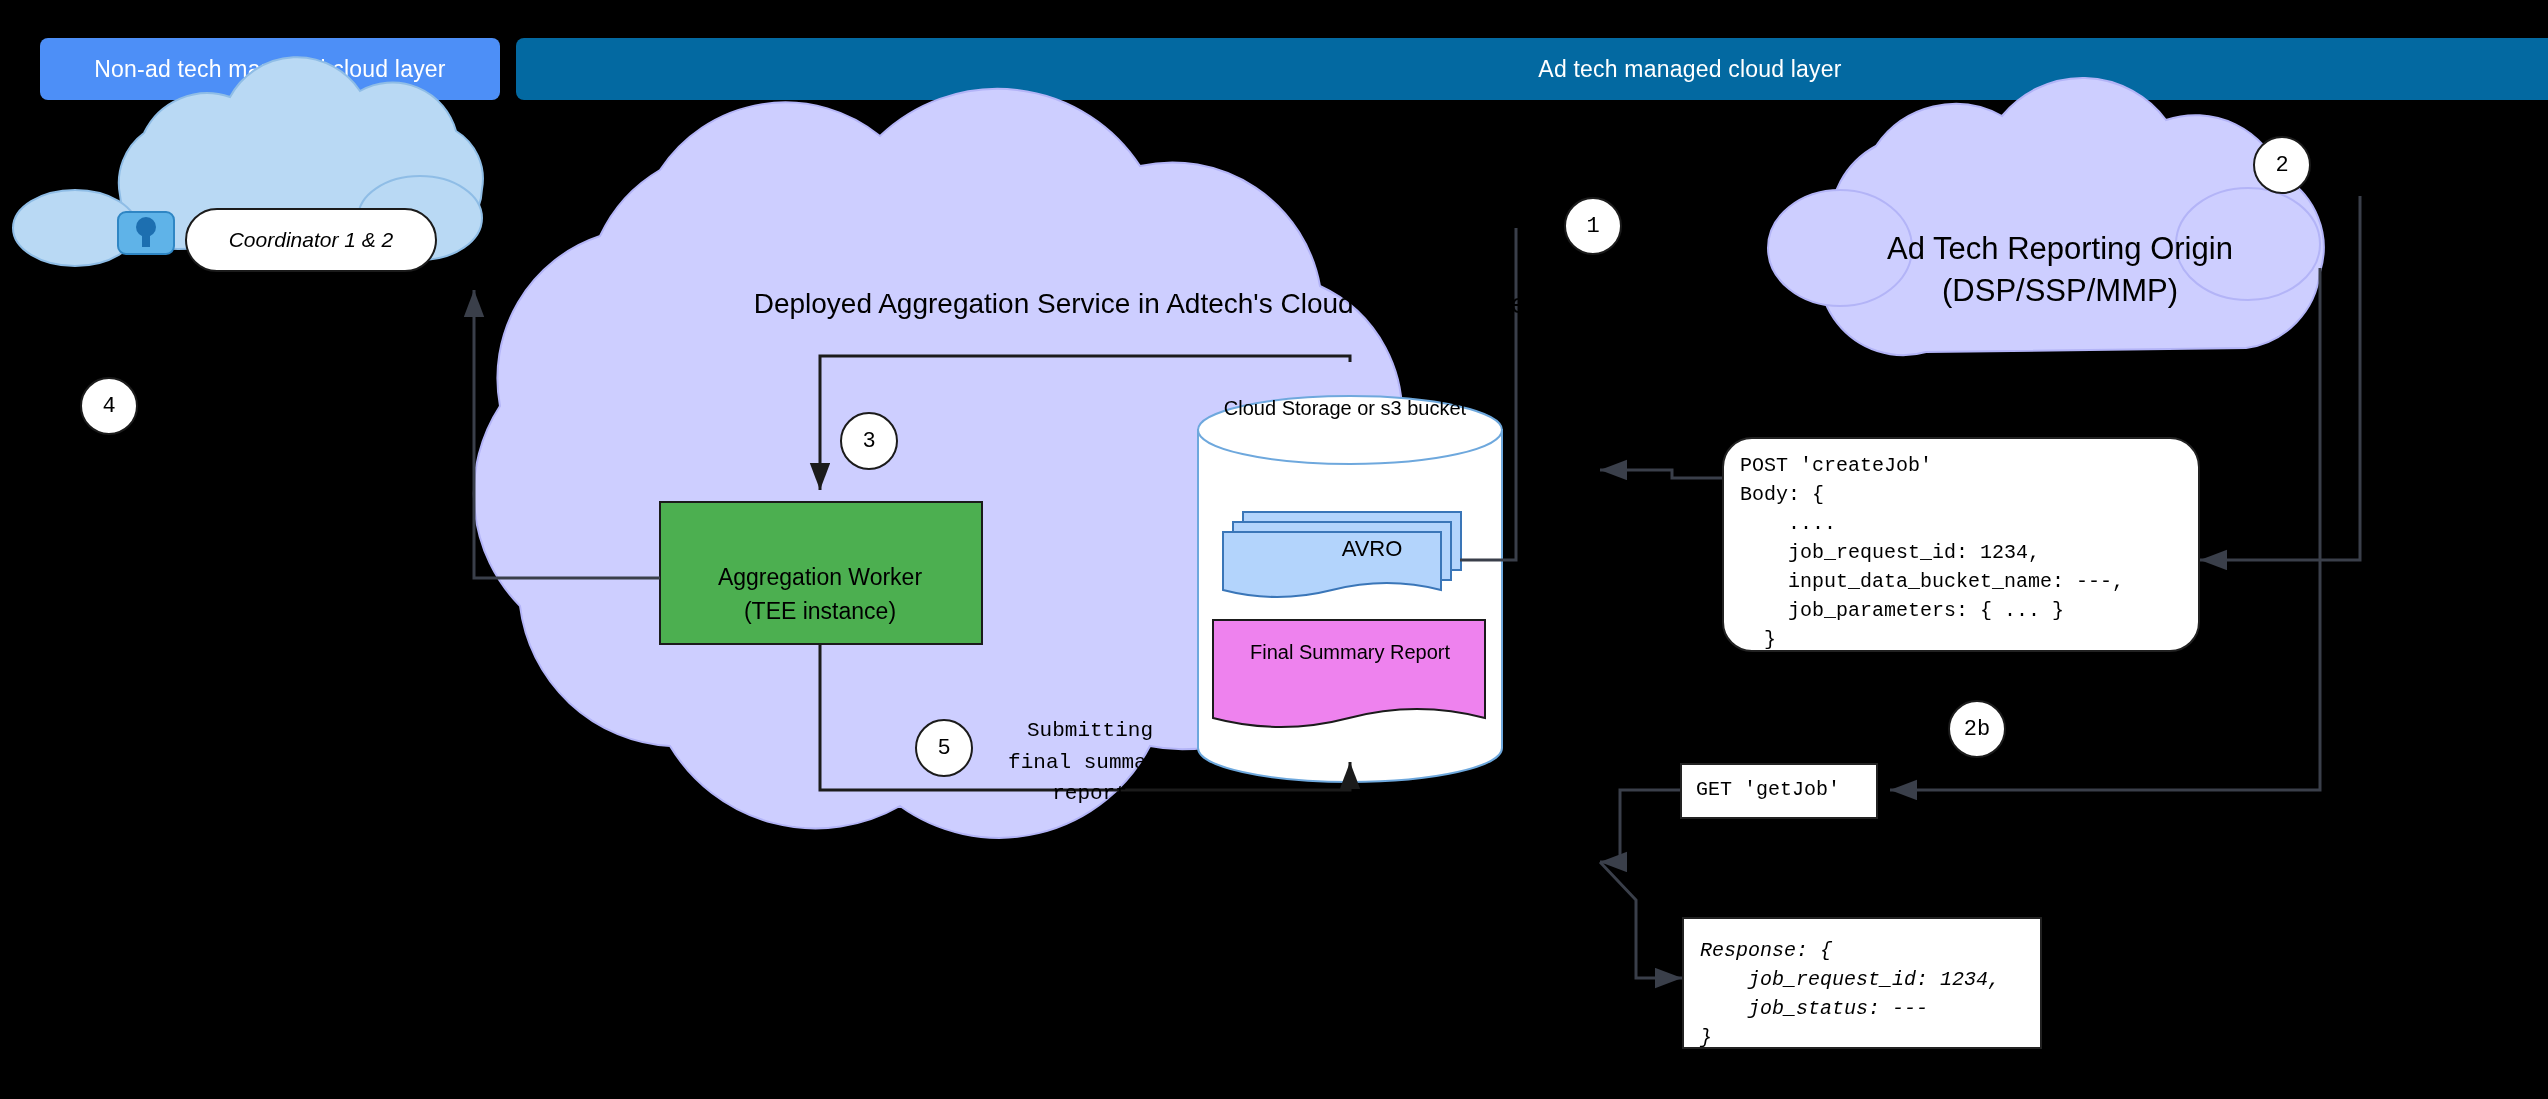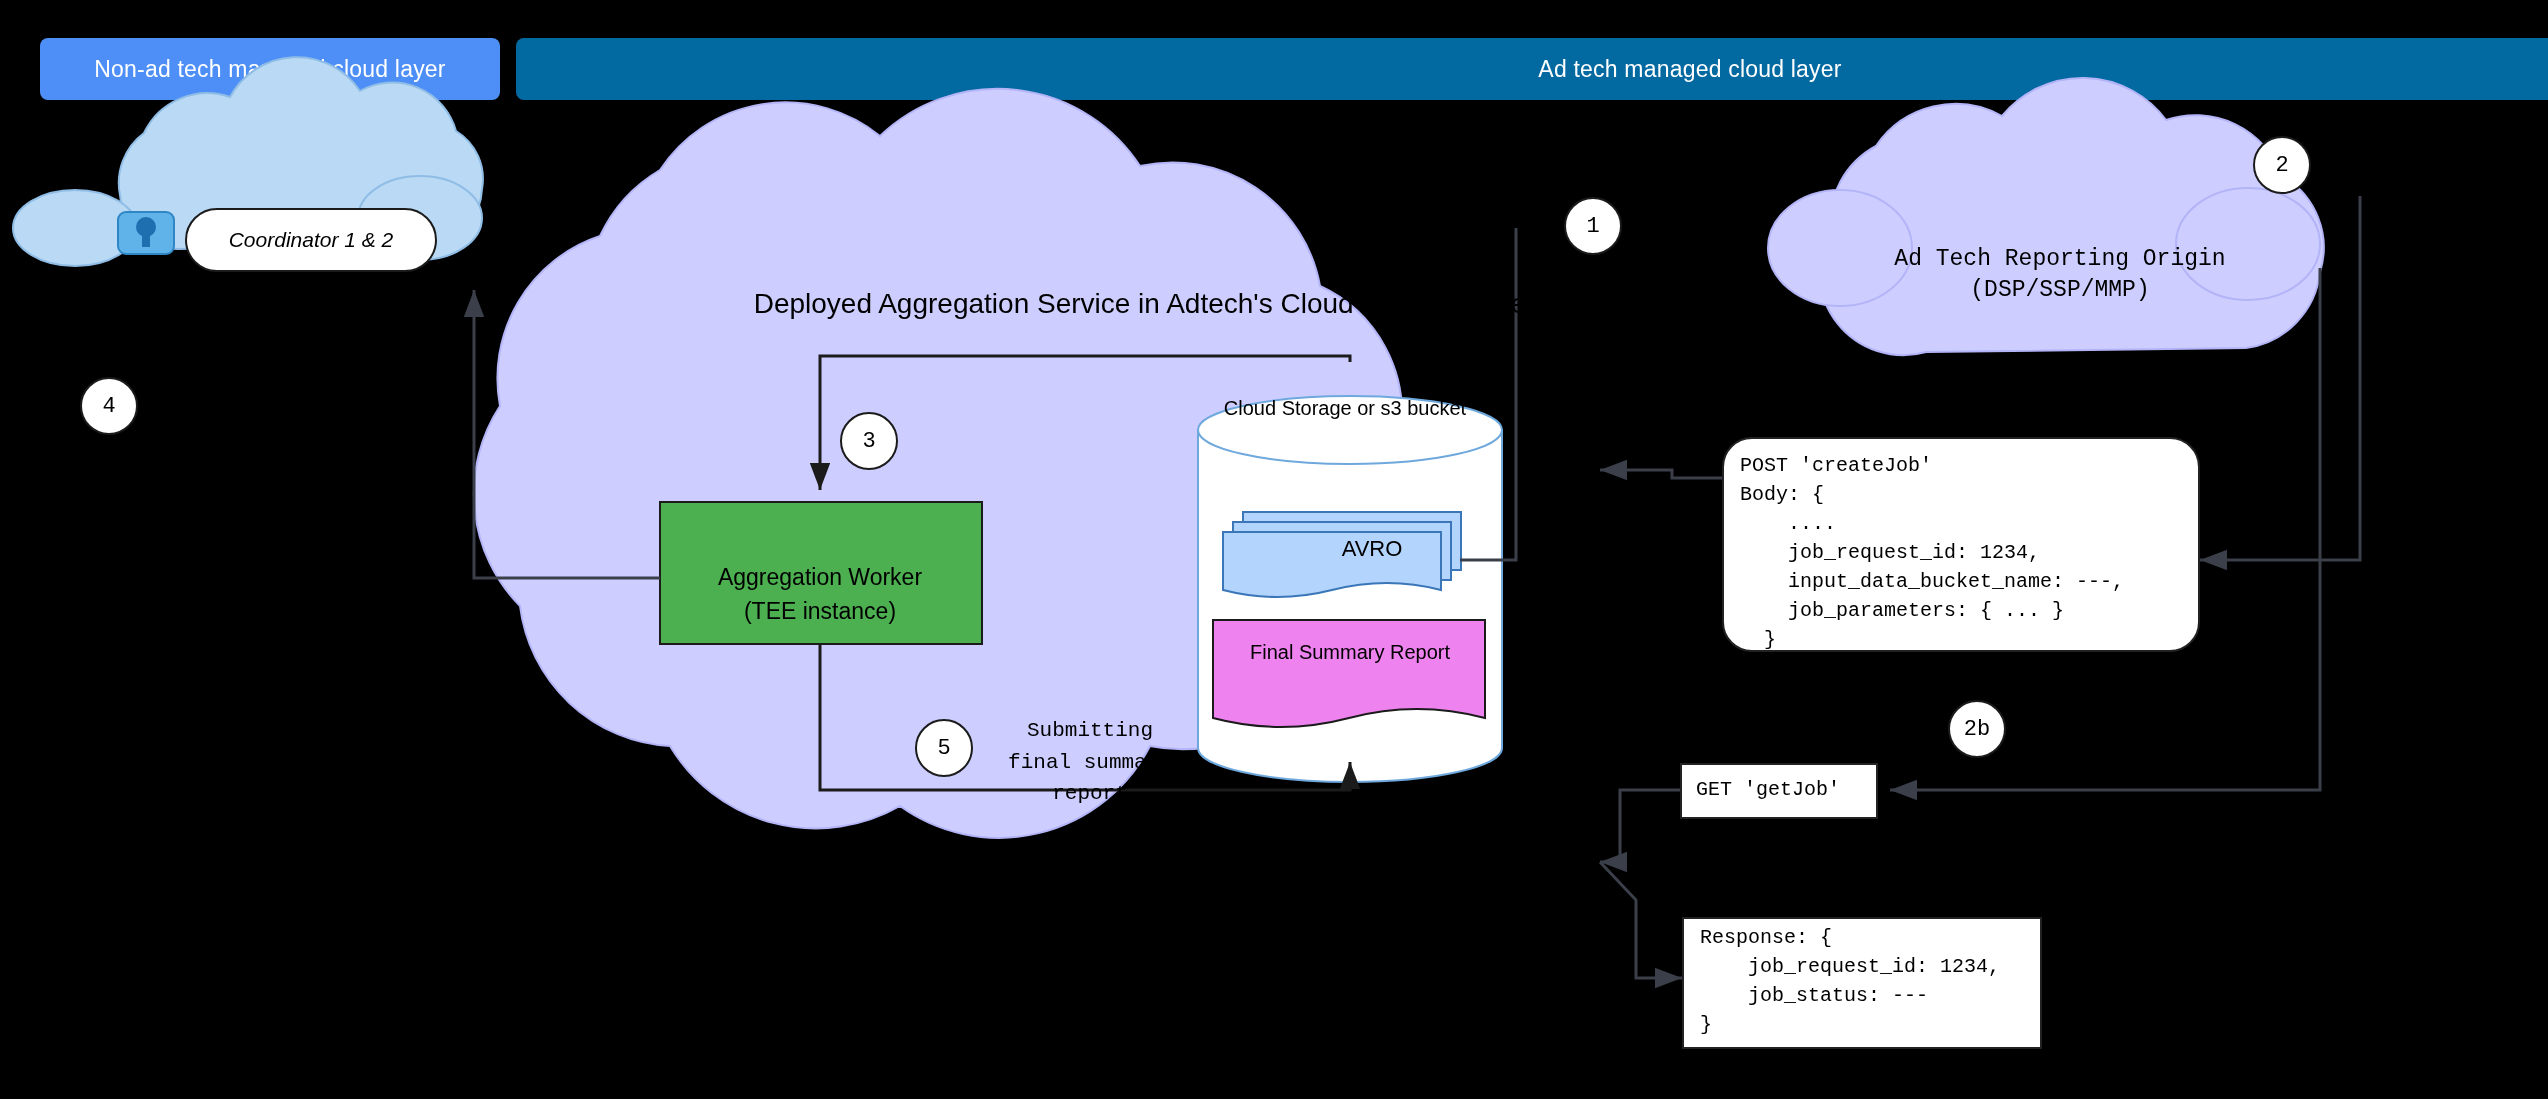--- a/index.html
+++ b/index.html
@@ -88,23 +88,23 @@
     left: 1222px; top: 535px;
     width: 300px;
     font-size: 22px;
   }
   #final-report-label {
     left: 1210px; top: 640px;
     width: 280px;
     font-size: 20px;
   }
   #adtech-origin-label {
-    left: 1860px; top: 244px;
+    left: 1860px; top: 228px;
     width: 400px;
-    font-size: 23px; line-height: 1.35; font-family: Liberation Mono, monospace;
+    font-size: 31px; line-height: 1.35;
   }
   #retrieve-label {
     left: 890px; top: 395px;
     width: 270px;
     font-size: 21px; line-height: 1.5;
     font-family: "Liberation Mono", monospace;
   }
   #submit-label {
     left: 990px; top: 715px;
     width: 200px;
@@ -129,22 +129,22 @@
   }
   #getjob-box {
     left: 1680px; top: 763px;
     width: 198px; height: 56px;
     padding: 13px 14px;
     font-size: 20px;
   }
   #response-box {
     left: 1682px; top: 917px;
     width: 360px; height: 132px;
-    padding: 4px 16px;
-    font-size: 20px; line-height: 1.45;
+    padding: 17px 16px;
+    font-size: 20px; line-height: 1.45; font-style: italic;
   }
 
   .step {
     position: absolute;
     width: 54px; height: 54px;
     border-radius: 50%;
     background: #ffffff;
     border: 2px solid #1b1b1b;
     display: flex; align-items: center; justify-content: center;
     color: #000000;

